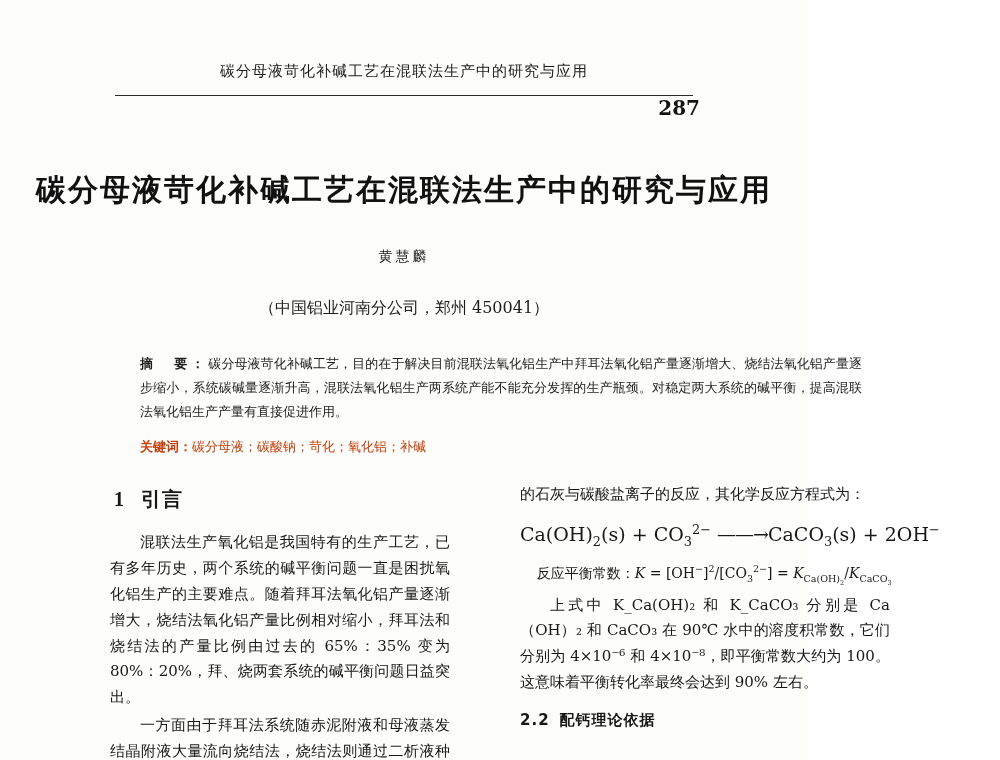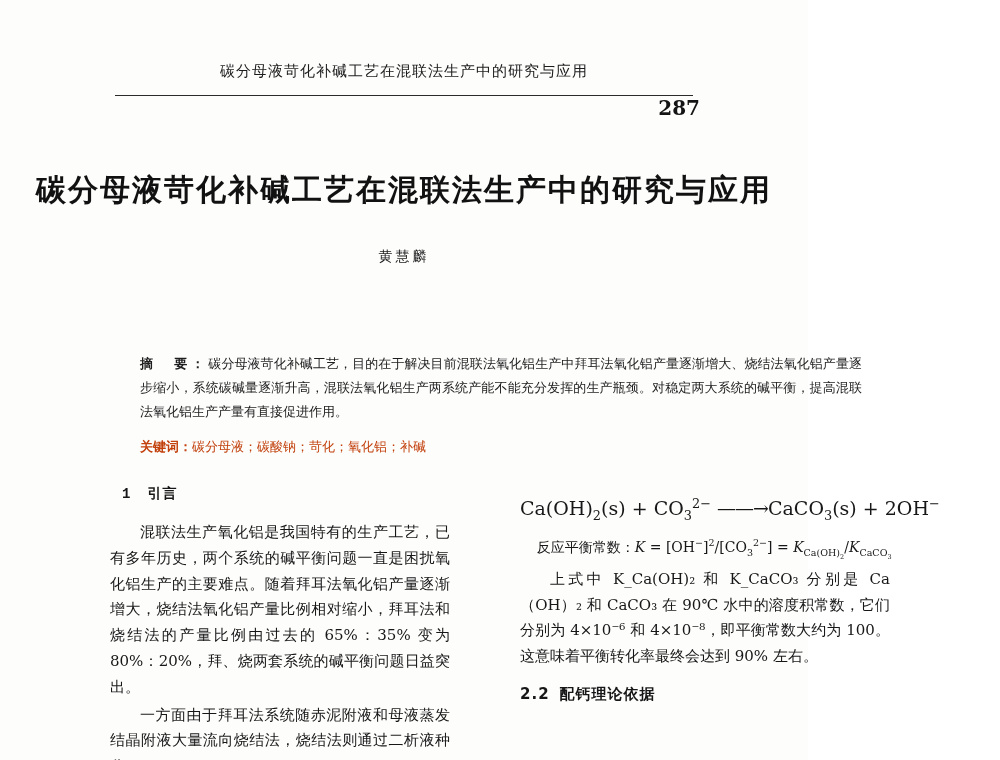--- a/index.html
+++ b/index.html
@@ -120,24 +120,24 @@
     font-size: 15px;
     line-height: 1.72;
     color: #171717;
     font-family: "DejaVu Serif", "Liberation Serif", serif;
     text-align: justify;
   }
   .col-left  { left: 110px; }
   .col-right { left: 520px; width: 370px; }
 
   .h1 {
-    font-size: 14px;
-    font-weight: bold;
-    font-family: Liberation Mono, monospace;
-    margin: 0 0 14px 12px;
+    font-size: 20px;
+    font-weight: bold;
+    font-family: Liberation Serif, serif;
+    margin: 0 0 14px 4px;
     letter-spacing: 1px;
   }
   .h1 .num { margin-right: 16px; }
   .h2 {
     font-size: 15px;
     font-weight: bold;
     font-family: "DejaVu Sans", "Liberation Sans", sans-serif;
     margin: 12px 0 6px 0;
     letter-spacing: 1px;
   }
@@ -172,38 +172,40 @@
 <body>
 
 <div class="page">
 
   <div class="runhead">碳分母液苛化补碱工艺在混联法生产中的研究与应用</div>
   <div class="rule"></div>
   <div class="folio">287</div>
 
   <div class="title">碳分母液苛化补碱工艺在混联法生产中的研究与应用</div>
   <div class="author">黄慧麟</div>
+  <div class="affil">（中国铝业河南分公司，郑州 450041）</div>
 
   <div class="abstract">
     <span class="lbl">摘　要：</span><span>碳分母液苛化补碱工艺，目的在于解决目前混联法氧化铝生产中拜耳法氧化铝产量逐渐增大、烧结法氧化铝产量逐步缩小，系统碳碱量逐渐升高，混联法氧化铝生产两系统产能不能充分发挥的生产瓶颈。对稳定两大系统的碱平衡，提高混联法氧化铝生产产量有直接促进作用。</span>
   </div>
 
   <div class="keywords">
     <span class="lbl">关键词：</span><span>碳分母液；碳酸钠；苛化；氧化铝；补碱</span>
   </div>
 
   <div class="col col-left">
     <div class="h1">
       <span class="num">1</span><span>引言</span>
     </div>
     <p class="para">混联法生产氧化铝是我国特有的生产工艺，已有多年历史，两个系统的碱平衡问题一直是困扰氧化铝生产的主要难点。随着拜耳法氧化铝产量逐渐增大，烧结法氧化铝产量比例相对缩小，拜耳法和烧结法的产量比例由过去的 65%：35% 变为 80%：20%，拜、烧两套系统的碱平衡问题日益突出。</p>
     <p class="para">一方面由于拜耳法系统随赤泥附液和母液蒸发结晶附液大量流向烧结法，烧结法则通过二析液种分</p>
   </div>
 
   <div class="col col-right">
+    <p class="para noind">的石灰与碳酸盐离子的反应，其化学反应方程式为：</p>
 
     <div class="eq">
       Ca(OH)<sub>2</sub>(s) + CO<sub>3</sub><sup>2−</sup> <span class="arrow">——→</span>CaCO<sub>3</sub>(s) + 2OH<sup>−</sup>
     </div>
 
     <div class="eq2">
       反应平衡常数：<span class="it">K</span> = [OH<sup>−</sup>]<sup>2</sup>/[CO<sub>3</sub><sup>2−</sup>] = <span class="it">K</span><sub>Ca(OH)<sub>2</sub></sub>/<span class="it">K</span><sub>CaCO<sub>3</sub></sub>
     </div>
 
     <p class="para">上式中 K_Ca(OH)₂ 和 K_CaCO₃ 分别是 Ca（OH）₂ 和 CaCO₃ 在 90℃ 水中的溶度积常数，它们分别为 4×10⁻⁶ 和 4×10⁻⁸，即平衡常数大约为 100。这意味着平衡转化率最终会达到 90% 左右。</p>

